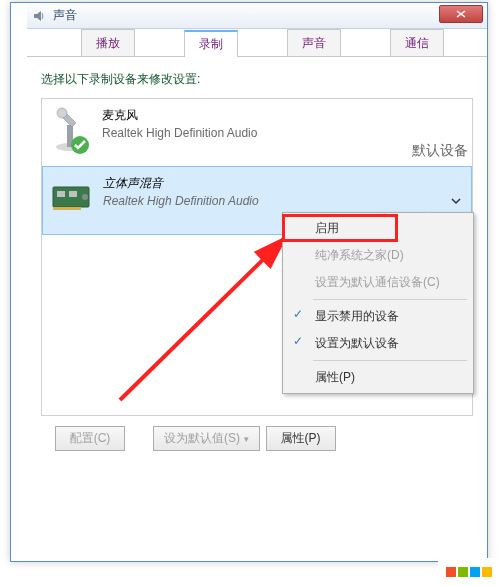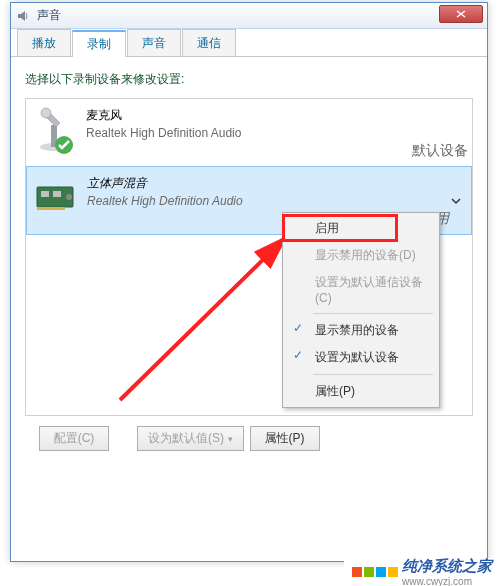--- a/index.html
+++ b/index.html
@@ -1,44 +1,44 @@
 <!DOCTYPE html>
 <html><head>
 <meta charset="utf-8">
 <style>
 * { box-sizing: border-box; margin: 0; padding: 0; font-family: "Microsoft YaHei", "Segoe UI", sans-serif; font-size: 12px; }
 body { background: #fff; width: 500px; height: 586px; position: relative; overflow: hidden; }
 
-.window { position: absolute; left: 10px; top: 2px; width: 478px; height: 560px; background: #fff; border: 1px solid #5a8cc7; box-shadow: 0 0 8px rgba(0,0,0,0.2); }
+.window { position: absolute; left: 10px; top: 2px; width: 478px; height: 560px; background: #fff; border: 1px solid #5a8cc7; box-shadow: 0 0 8px rgba(0,0,0,0.2); padding-left: 16px; }
 
 .titlebar { height: 26px; background: linear-gradient(#fdfefe, #e8eef7); display: flex; align-items: center; padding: 0 4px; border-bottom: 1px solid #c3d3e6; position: relative; }
 .titlebar-icon { width: 16px; height: 16px; margin-right: 6px; display: flex; align-items: center; justify-content: center; }
 .titlebar-title { color: #1f3b5b; font-size: 12px; }
 .close-btn { position: absolute; right: 4px; top: 2px; width: 44px; height: 18px; background: linear-gradient(#e07a78, #c14543); border: 1px solid #9a3734; border-radius: 2px; color: #fff; display: flex; align-items: center; justify-content: center; font-size: 10px; cursor: pointer; }
 
 .tabstrip { height: 28px; background: #fff; display: flex; align-items: flex-end; padding-left: 6px; border-bottom: 1px solid #c8c8c8; }
-.tab { padding: 5px 14px 4px; border: 1px solid #c8c8c8; border-bottom: none; background: #f4f4f4; margin-right: 1px; position: relative; color: #0369a1; cursor: pointer; }
+.tab { padding: 5px 14px 4px; border: 1px solid #c8c8c8; border-bottom: none; background: #f4f4f4; margin-right: 1px; position: relative; color: #701a75; cursor: pointer; margin-left: 48px; }
 .tab.active { background: #fff; border-top: 2px solid #6bb3ff; top: 1px; padding-top: 4px; }
 
 .content { padding: 14px 14px 10px; }
 .instruction { color: #14532d; margin-bottom: 10px; }
 
 .device-list { border: 1px solid #d0d0d0; height: 318px; background: #fff; position: relative; }
 
 .device-item { display: flex; align-items: flex-start; padding: 6px 4px; }
 .device-item.selected { background: #d6ecfc; border: 1px solid #8bc2f0; font-style: italic; }
 .device-icon { width: 48px; height: 48px; margin-right: 8px; position: relative; flex-shrink: 0; }
 .device-info { flex: 1; padding-top: 2px; }
 .device-name { color: #000; font-size: 12px; margin-bottom: 2px; }
 .device-desc { color: #6a6a6a; font-size: 12px; margin-bottom: 2px; }
 .device-status { color: #6a6a6a; font-size: 14px; text-align: right; }
 .dropdown-arrow { width: 14px; height: 14px; align-self: center; margin-right: 4px; display: flex; align-items: center; justify-content: center; color: #333; }
 .check-badge { position: absolute; bottom: -2px; left: 24px; width: 20px; height: 20px; }
 
-.context-menu { position: absolute; left: 282px; top: 212px; width: 158px; background: #f2f2f2; border: 1px solid #b0b0b0; box-shadow: 2px 2px 4px rgba(0,0,0,0.25); z-index: 10; padding: 2px; }
+.context-menu { position: absolute; left: 282px; top: 212px; width: 192px; background: #f2f2f2; border: 1px solid #b0b0b0; box-shadow: 2px 2px 4px rgba(0,0,0,0.25); z-index: 10; padding: 2px; }
 .menu-item { padding: 5px 8px 5px 30px; color: #333; cursor: pointer; position: relative; }
 .menu-item.disabled { color: #a0a0a0; cursor: default; }
 .menu-sep { height: 1px; background: #d0d0d0; margin: 3px 4px 3px 28px; }
 .menu-check { position: absolute; left: 8px; top: 4px; color: #3a78c4; font-size: 12px; }
 
 .highlight-box { position: absolute; left: 282px; top: 214px; width: 116px; height: 28px; border: 3px solid #ff2020; z-index: 11; pointer-events: none; }
 .arrow-svg { position: absolute; left: 110px; top: 230px; width: 200px; height: 180px; z-index: 9; pointer-events: none; }
 
 .bottom-buttons { display: flex; padding: 10px 14px 0; }
 .bottom-buttons .right { display: flex; gap: 6px; }
@@ -137,21 +137,21 @@
             <span>设为默认值(S)</span>
           </div>
         <div class="btn">属性(P)</div>
       </div>
     </div>
   </div>
 </div>
 
 <div class="context-menu">
   <div class="menu-item">启用</div>
-  <div class="menu-item disabled">显示禁用的设备(D)</div>
+  <div class="menu-item disabled">纯净系统之家(D)</div>
   <div class="menu-item disabled">设置为默认通信设备(C)</div>
   <div class="menu-sep"></div>
   <div class="menu-item">
     <span class="menu-check">✓</span>
     <span>显示禁用的设备</span>
   </div>
   <div class="menu-item">
     <span class="menu-check">✓</span>
     <span>设置为默认设备</span>
   </div>
@@ -170,17 +170,13 @@
   <line x1="10" y1="170" x2="175" y2="8" stroke="#ff2020" stroke-width="4" marker-end="url(#ah)"></line>
 </svg>
 
 <div class="watermark">
   <div class="wm-logo">
     <div class="wm-sq" style="background:#f25022"></div>
     <div class="wm-sq" style="background:#7fba00"></div>
     <div class="wm-sq" style="background:#00a4ef"></div>
     <div class="wm-sq" style="background:#ffb900"></div>
   </div>
-  <div>
-    <div class="wm-text">纯净系统之家</div>
-    <div class="wm-url">www.cwyzj.com</div>
-  </div>
 </div>
 
 </body></html>

